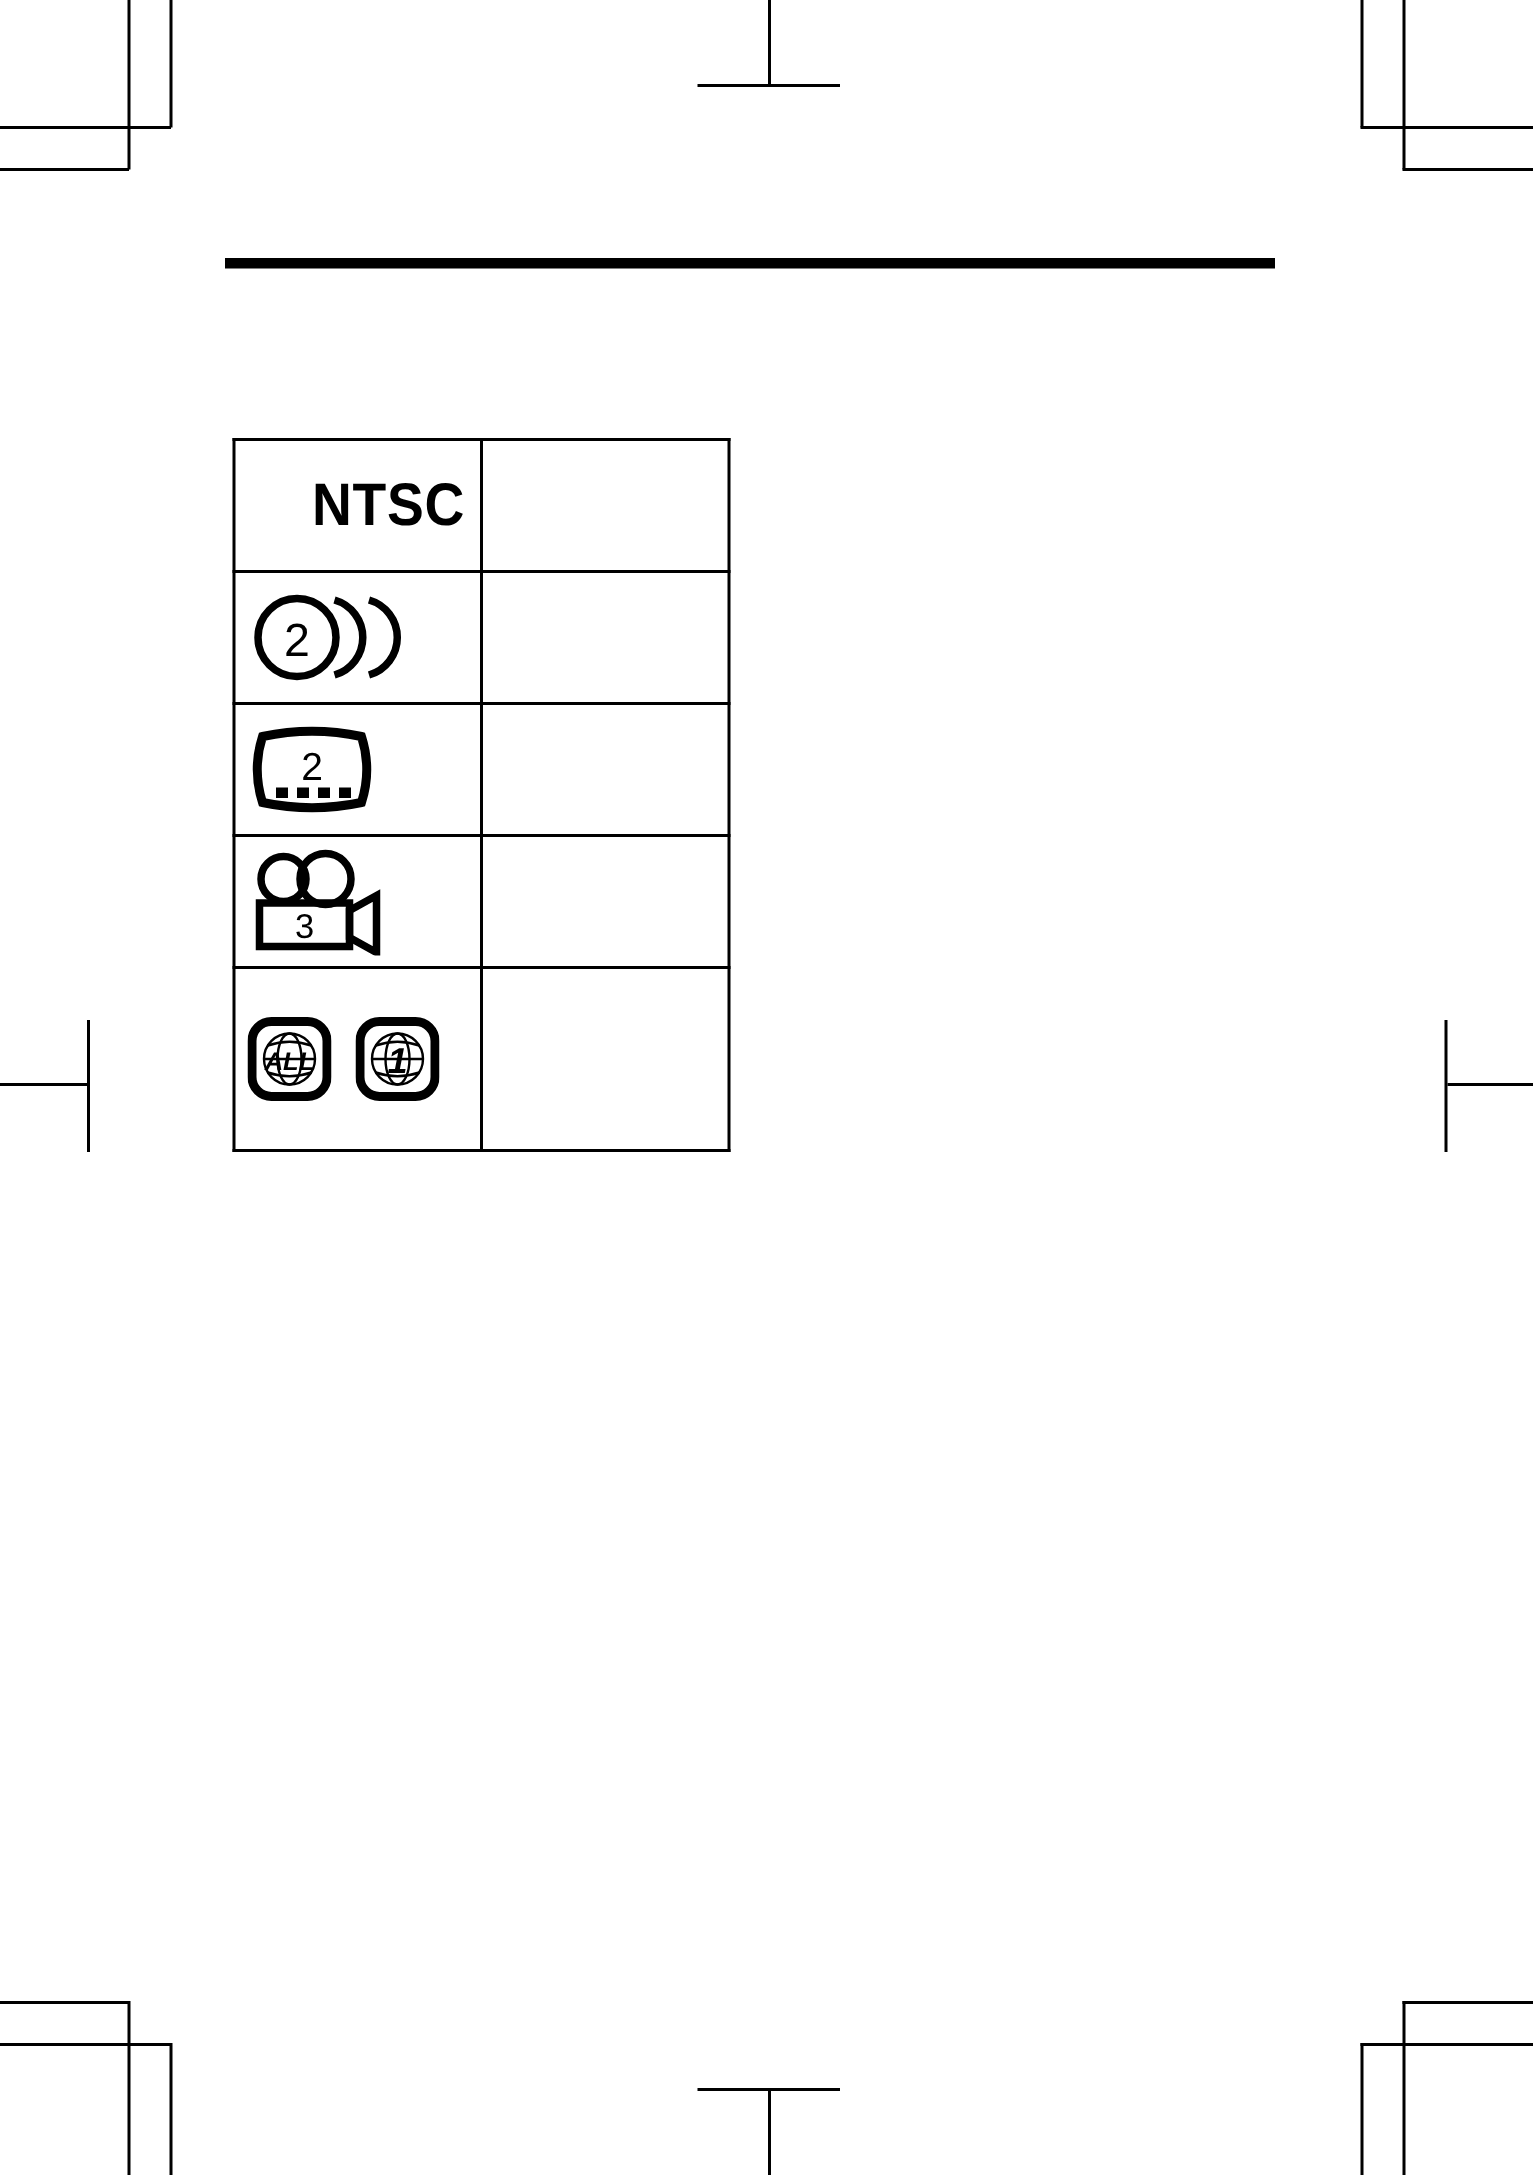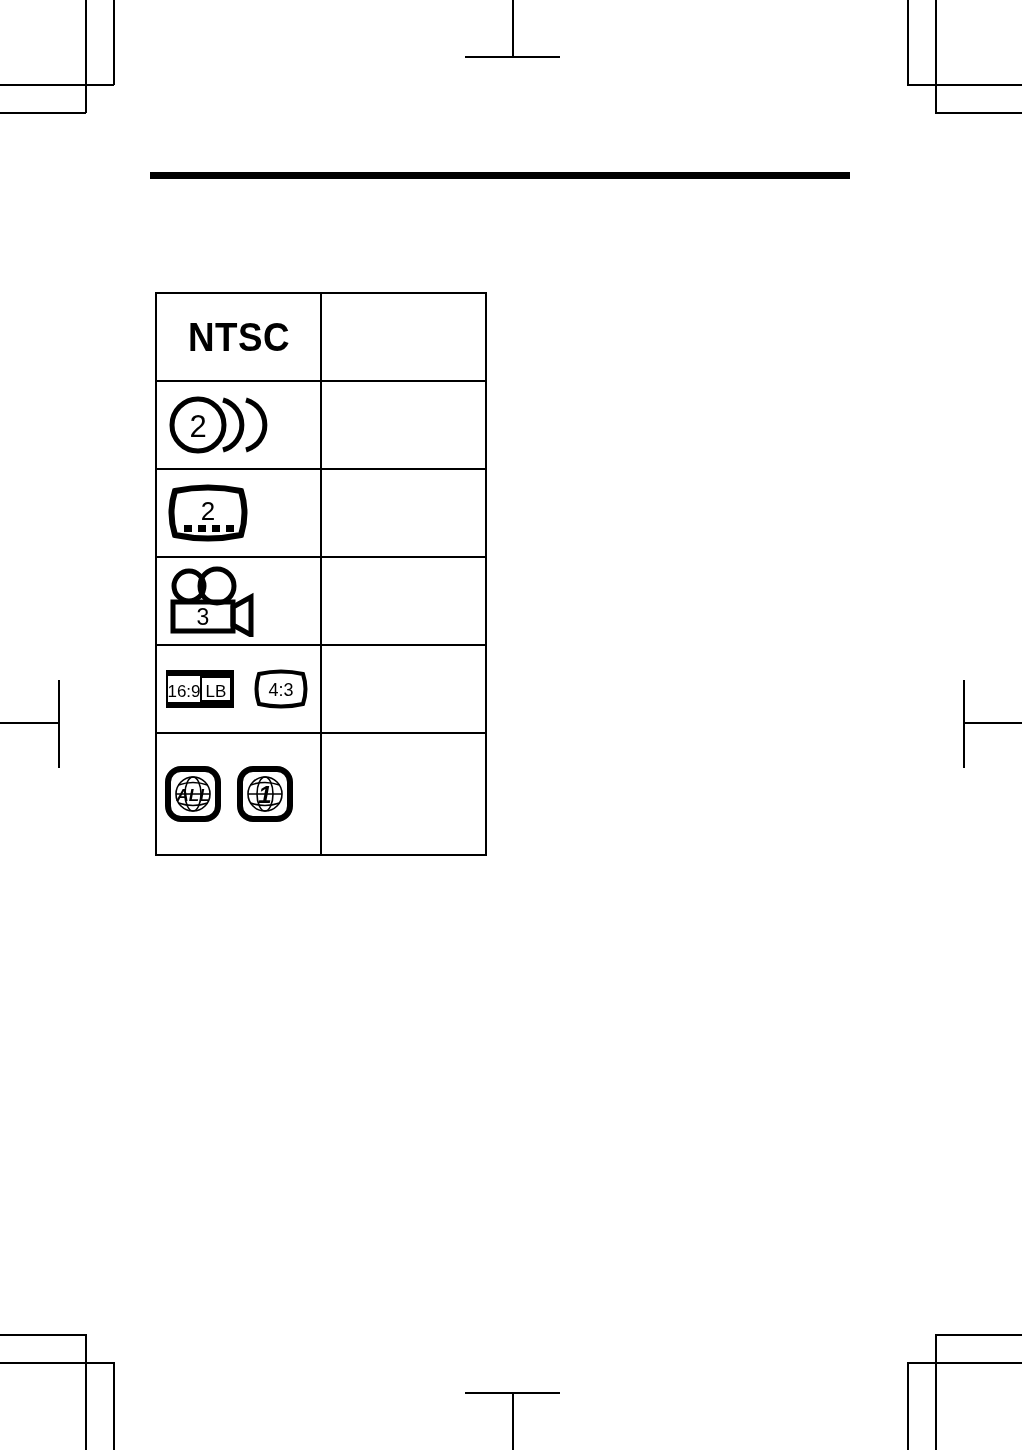--- a/index.html
+++ b/index.html
@@ -44,21 +44,21 @@
     table-layout: fixed;
   }
   .spec-table td {
     border: 2px solid #000000;
     padding: 0;
     vertical-align: middle;
   }
 
   .icon-cell {
     height: 86px;
-    text-align: center;
+    text-align: right;
     padding-left: 6px;
   }
   .icon-cell.tall { height: 120px; font-style: italic; }
 
   .icon-row {
     display: flex;
     align-items: center;
     gap: 16px;
     padding-left: 8px;
   }
@@ -177,40 +177,20 @@
             <path d="M 68 42 L 86 32 L 86 70 L 68 60 Z" fill="none" stroke="#000" stroke-width="5" stroke-linejoin="miter"></path>
             <text x="38" y="60" text-anchor="middle" font-family="Liberation Sans, sans-serif" font-size="23" fill="#000">3</text>
           </svg>
         </div>
       </td>
       <td class="desc-cell">
         <div class="desc-text"></div>
       </td>
     </tr>
 
-    <tr>
-      <td class="icon-cell">
-        <div class="icon-row">
-          <svg width="70" height="40" viewBox="0 0 70 40">
-            <rect x="1" y="1" width="68" height="38" fill="#000"></rect>
-            <rect x="3" y="7" width="64" height="26" fill="#fff"></rect>
-            <text x="19" y="28" text-anchor="middle" font-family="Liberation Sans, sans-serif" font-size="17" fill="#000">16:9</text>
-            <rect x="36" y="8" width="30" height="24" fill="none" stroke="#000" stroke-width="2"></rect>
-            <text x="51" y="28" text-anchor="middle" font-family="Liberation Sans, sans-serif" font-size="17" fill="#000">LB</text>
-          </svg>
-          <svg width="60" height="44" viewBox="0 0 60 44">
-            <path d="M 8 7 Q 30 2 52 7 Q 57 22 52 37 Q 30 42 8 37 Q 3 22 8 7 Z" fill="none" stroke="#000" stroke-width="4"></path>
-            <text x="30" y="29" text-anchor="middle" font-family="Liberation Sans, sans-serif" font-size="18" fill="#000">4:3</text>
-          </svg>
-        </div>
-      </td>
-      <td class="desc-cell">
-        <div class="desc-text"></div>
-      </td>
-    </tr>
 
     <tr>
       <td class="icon-cell tall">
         <div class="icon-row">
           <svg width="56" height="56" viewBox="0 0 56 56">
             <rect x="3" y="3" width="50" height="50" rx="13" ry="13" fill="none" stroke="#000" stroke-width="6"></rect>
             <circle cx="28" cy="28" r="17" fill="none" stroke="#000" stroke-width="1.6"></circle>
             <ellipse cx="28" cy="28" rx="8" ry="17" fill="none" stroke="#000" stroke-width="1.6"></ellipse>
             <line x1="11" y1="28" x2="45" y2="28" stroke="#000" stroke-width="1.6"></line>
             <path d="M 13.5 19 Q 28 14 42.5 19" fill="none" stroke="#000" stroke-width="1.6"></path>

